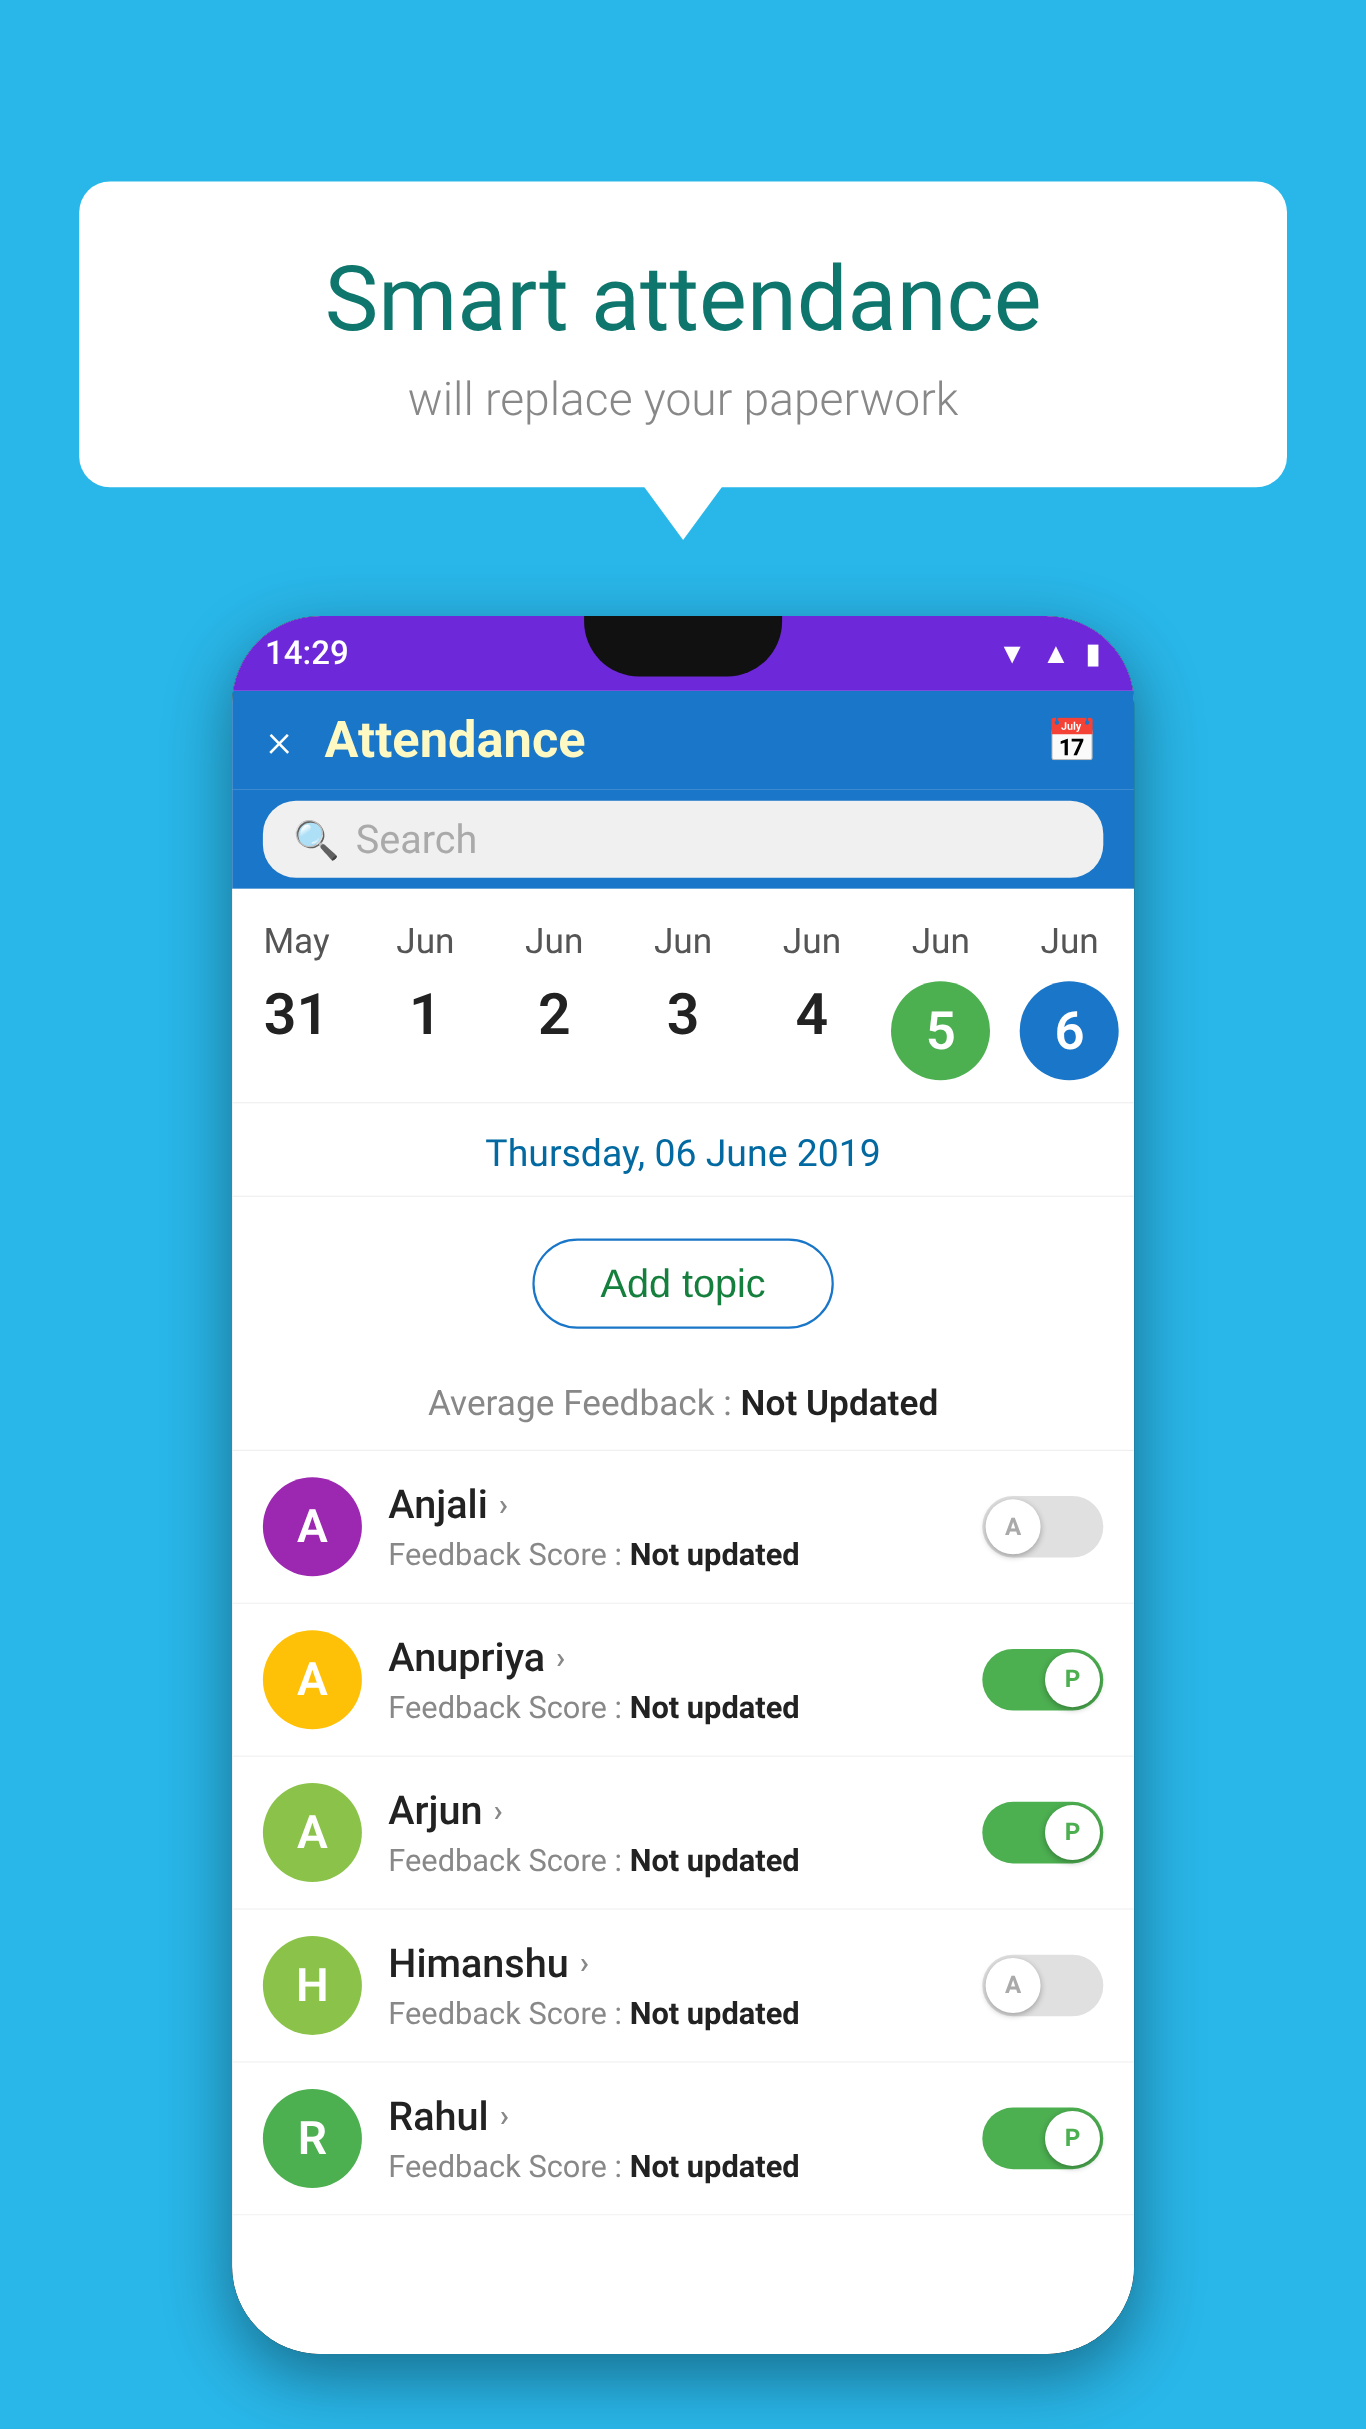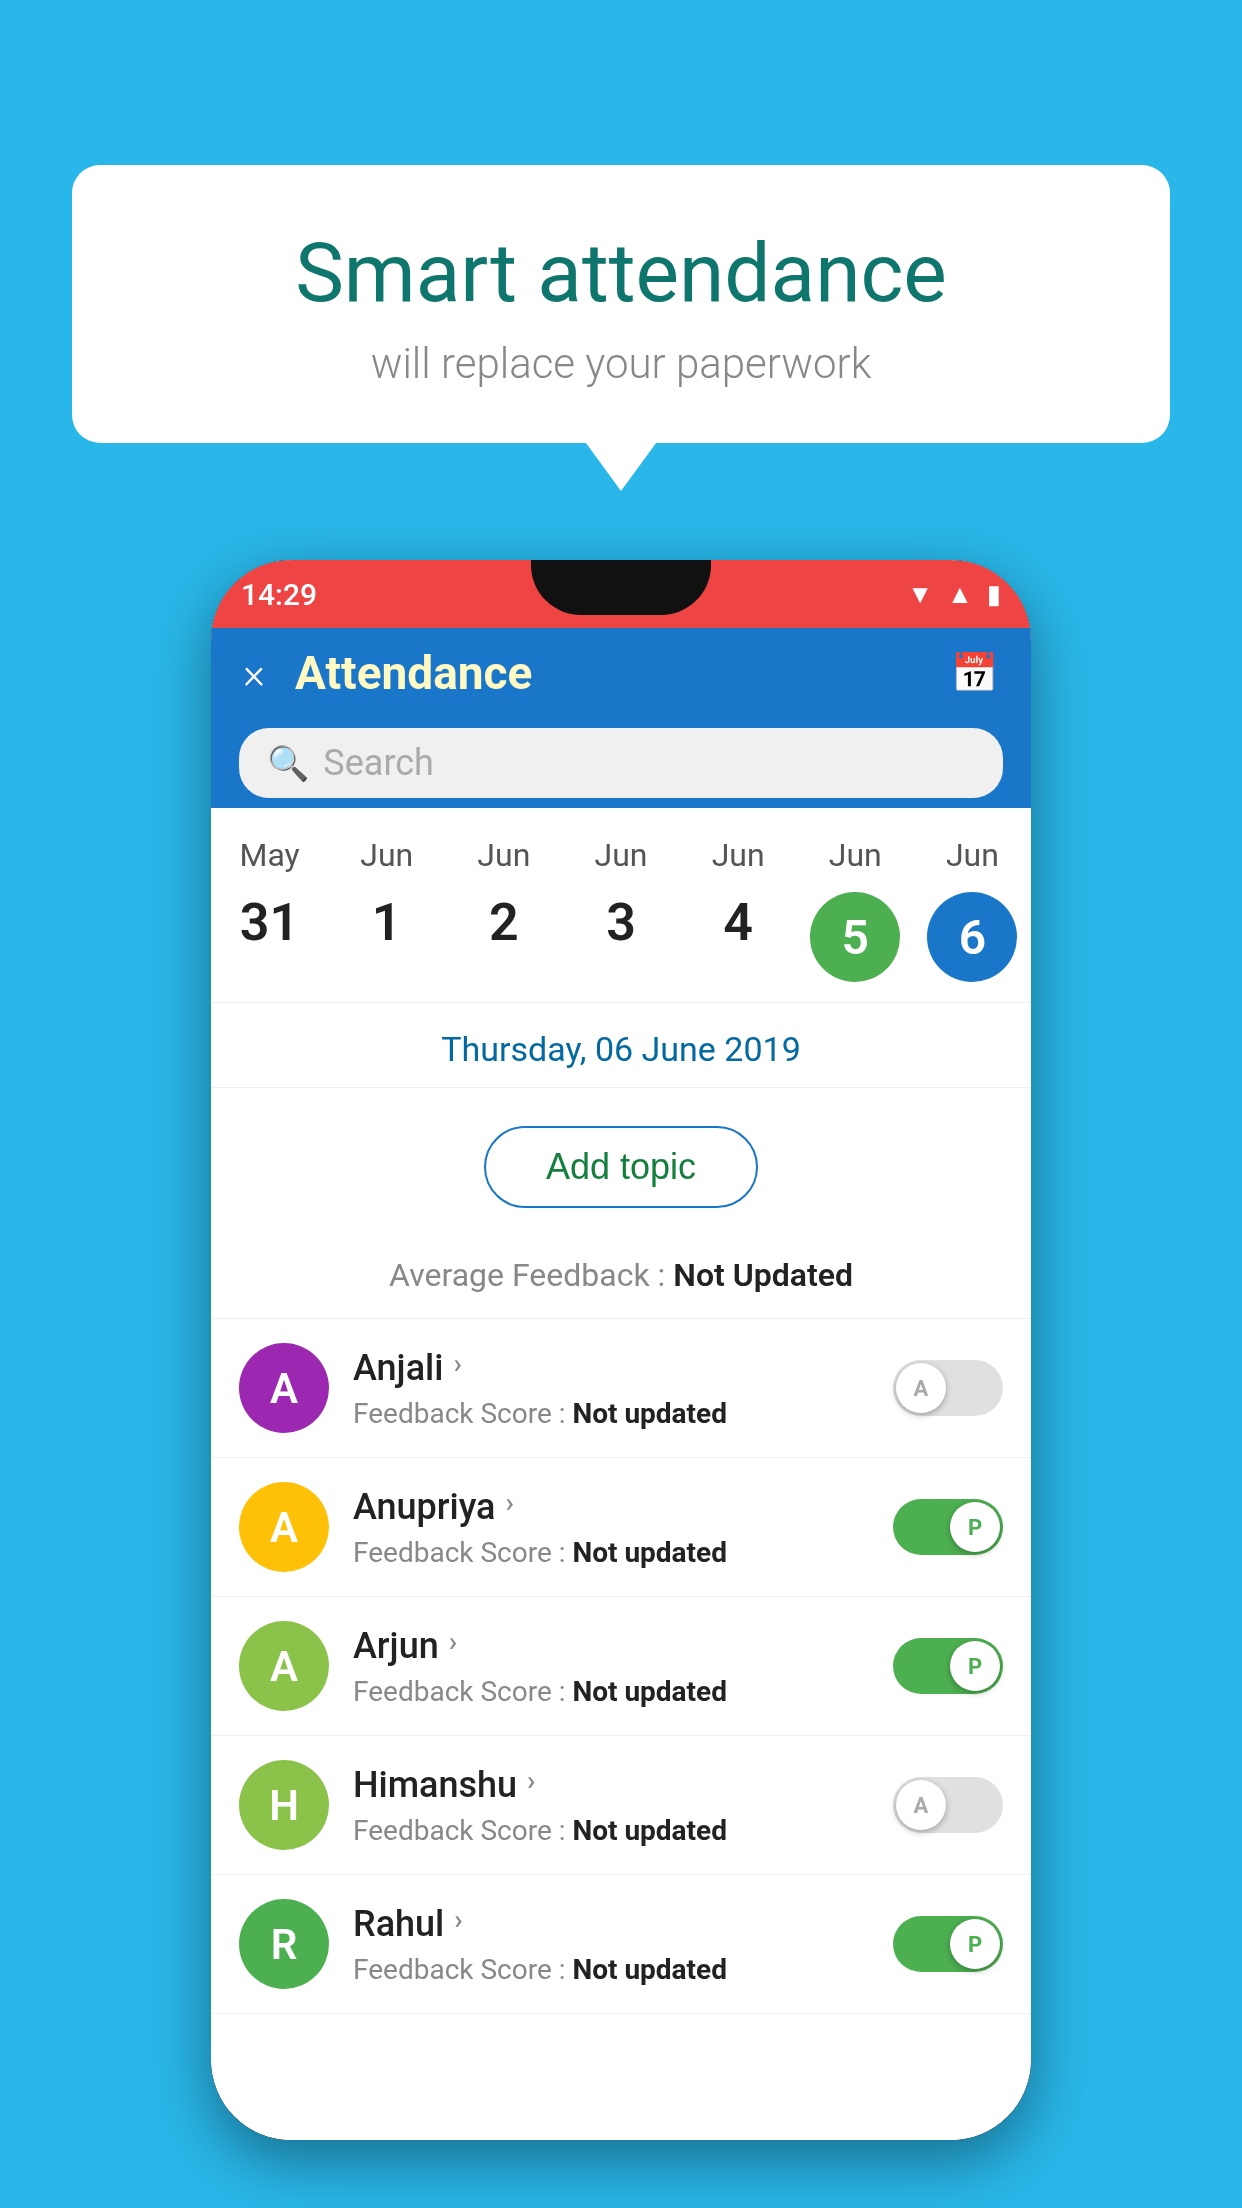--- a/index.html
+++ b/index.html
@@ -81,21 +81,21 @@
       z-index: 100;
     }
 
     
     .status-bar {
       position: absolute;
       top: 0;
       left: 0;
       right: 0;
       height: 68px;
-      background: #ef4444;
+      background: #6d28d9;
       display: flex;
       align-items: center;
       padding: 12px 30px;
       z-index: 50;
       gap: 16px;
     }
     .status-time {
       color: white;
       font-size: 30px;
       font-weight: 500;
@@ -300,21 +300,21 @@
       font-size: 42px;
       font-weight: 600;
       color: white;
       flex-shrink: 0;
     }
     .student-info {
       flex: 1;
     }
     .student-name {
       display: flex;
-      align-items: flex-start;
+      align-items: center;
       gap: 10px;
       font-size: 36px;
       font-weight: 500;
       color: #222;
       margin-bottom: 8px;
     }
     .student-name .chevron {
       color: #888;
       font-size: 28px;
     }

